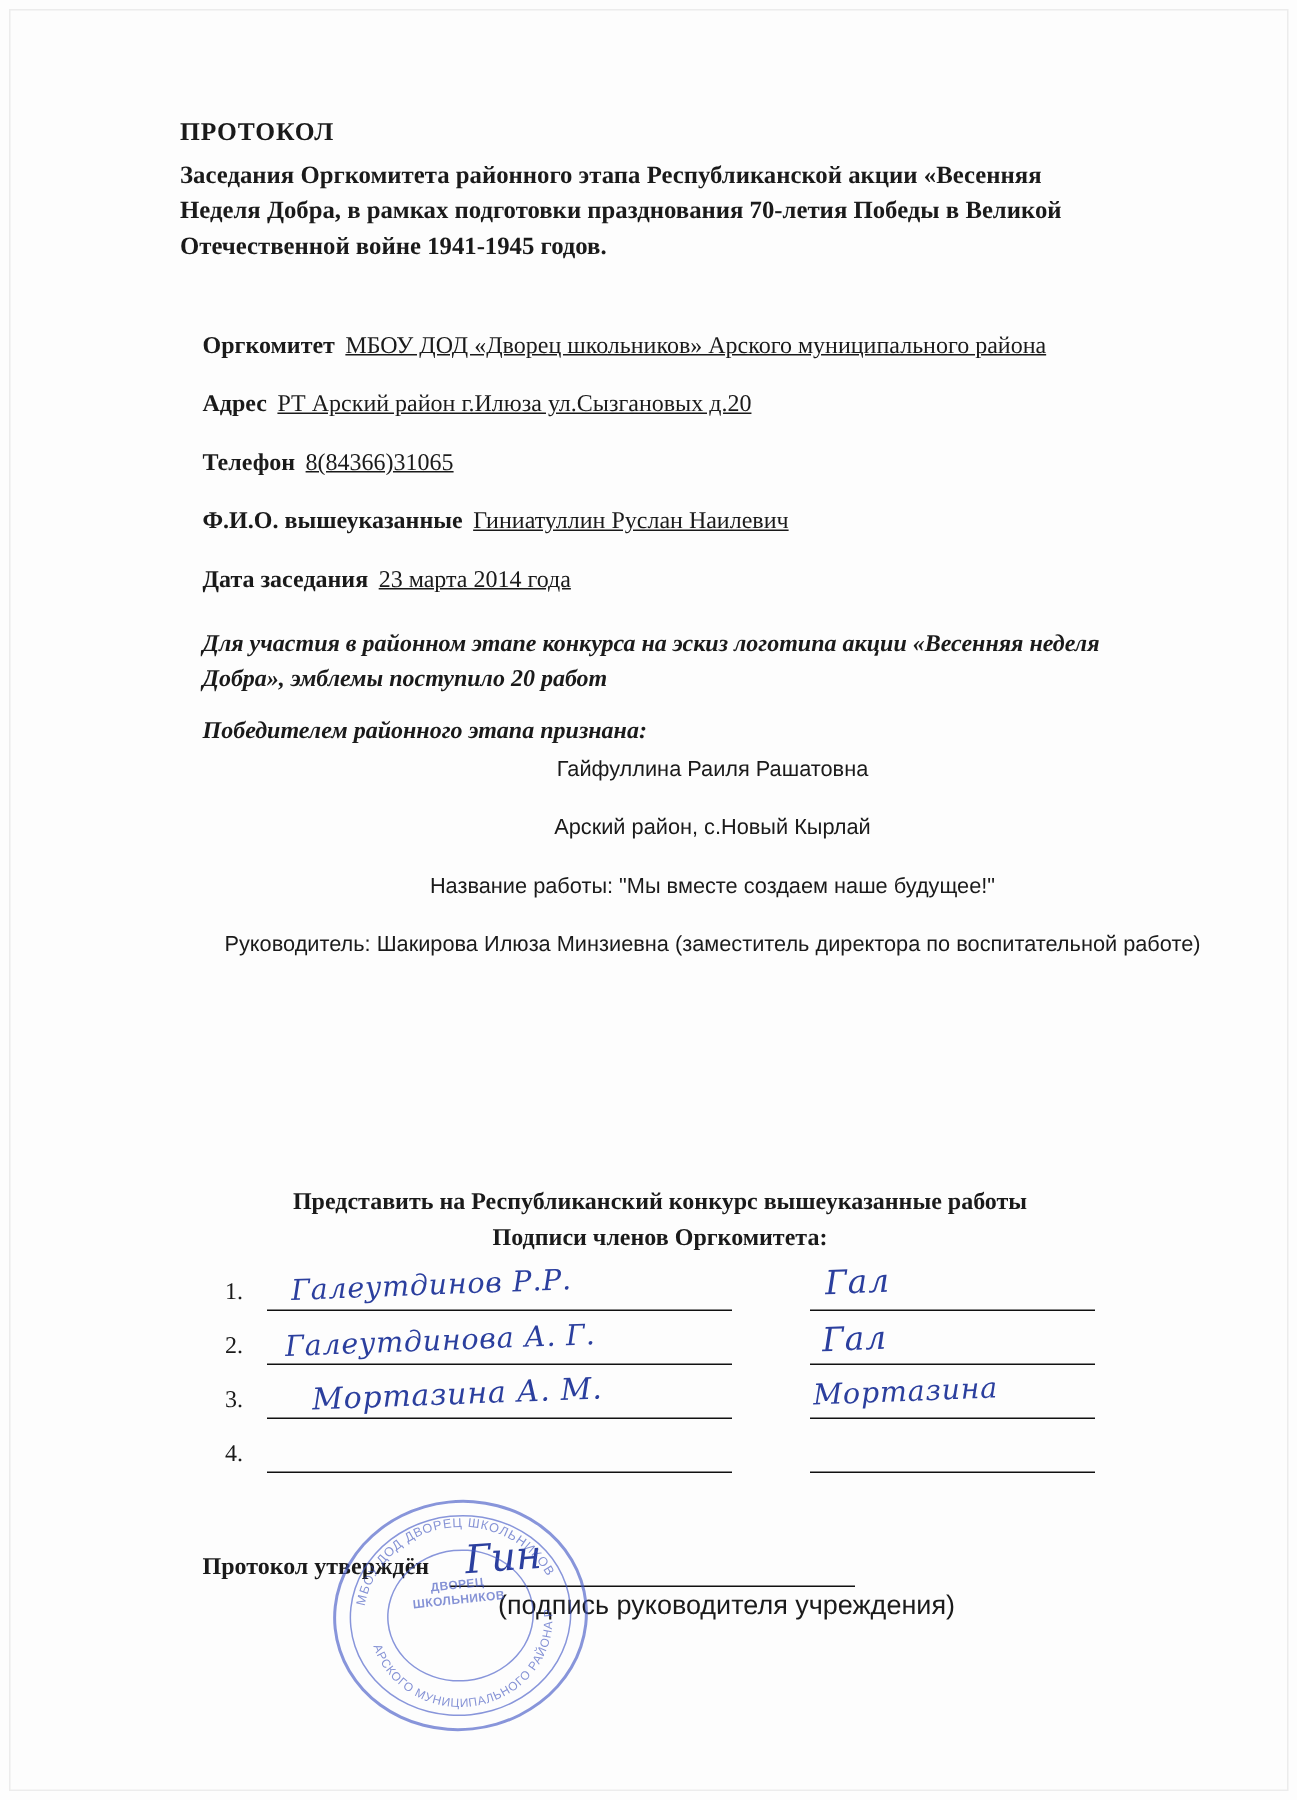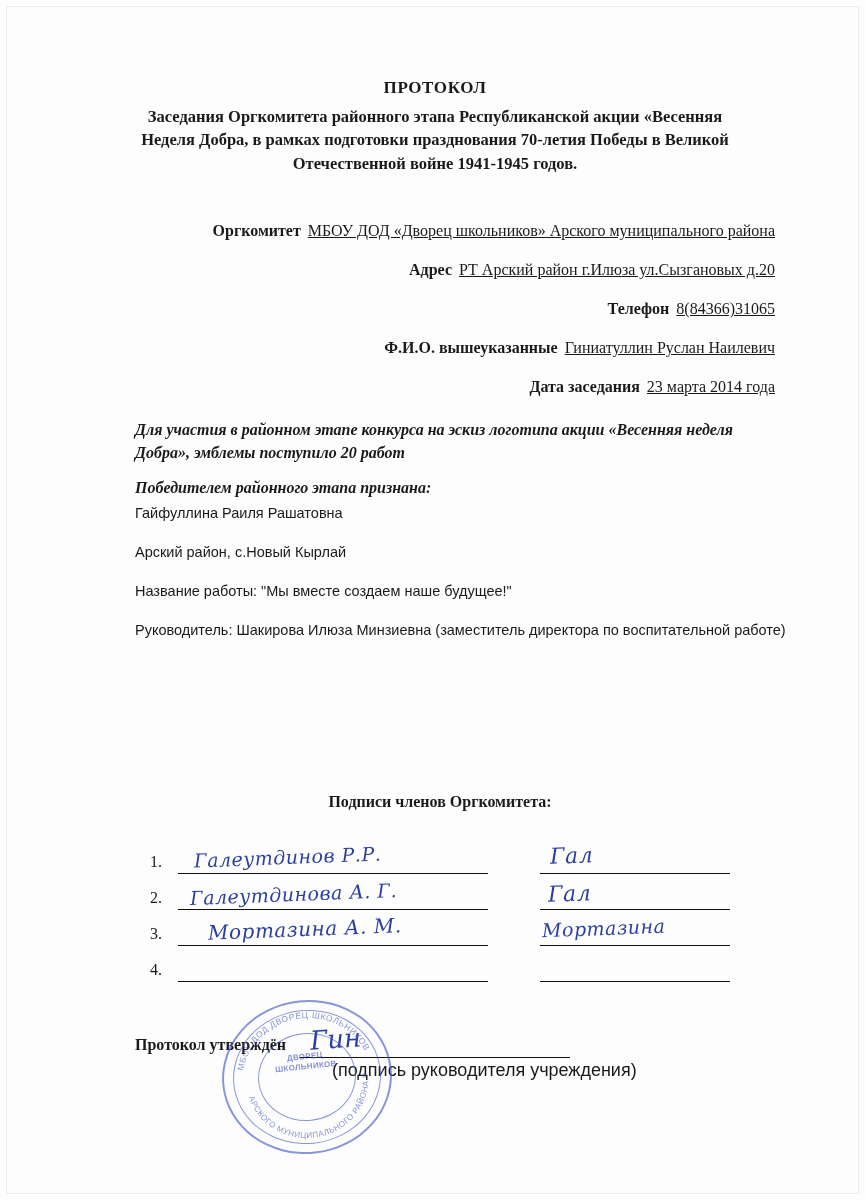--- a/index.html
+++ b/index.html
@@ -30,21 +30,20 @@
     border: 1px solid #ececec;
     box-sizing: border-box;
     pointer-events: none;
   }
 
   .title-block {
     position: absolute;
     left: 120px;
     top: 78px;
     width: 630px;
-    text-align: center;
   }
   .doc-title {
     font-weight: bold;
     font-size: 17px;
     letter-spacing: 0.6px;
     margin-bottom: 7px;
   }
   .doc-subtitle {
     font-weight: bold;
     font-size: 16.5px;
@@ -54,21 +53,20 @@
   .fields {
     position: absolute;
     left: 135px;
     top: 222px;
     width: 640px;
   }
   .field-row {
     margin-bottom: 21px;
     font-size: 16px;
     white-space: nowrap;
-    text-align: right;
   }
   .field-label {
     font-weight: bold;
     font-size: 16px;
   }
   .field-value {
     text-decoration: underline;
     font-size: 16px;
     padding-left: 3px;
   }
@@ -91,20 +89,21 @@
     position: absolute;
     left: 135px;
     top: 505px;
     width: 680px;
     font-family: "Liberation Sans", sans-serif;
     font-size: 14.5px;
     color: #1a1a1a;
   }
   .winner-info div {
     margin-bottom: 23px;
+    text-align: center;
   }
 
   .present-block {
     position: absolute;
     left: 120px;
     top: 790px;
     width: 640px;
     text-align: center;
     font-weight: bold;
     font-size: 16px;
@@ -276,20 +275,21 @@
   </div>
 
   <div class="winner-info">
     <div>Гайфуллина Раиля Рашатовна</div>
     <div>Арский район, с.Новый Кырлай</div>
     <div>Название работы: "Мы вместе создаем наше будущее!"</div>
     <div>Руководитель: Шакирова Илюза Минзиевна (заместитель директора по воспитательной работе)</div>
   </div>
 
   <div class="present-block">
+    <div>Представить на Республиканский конкурс вышеуказанные работы</div>
     <div>Подписи членов Оргкомитета:</div>
   </div>
 
   <div class="signatures">
     <div class="sig-row">
       <span class="sig-num">1.</span>
       <span class="handwritten hw-name-1">Галеутдинов Р.Р.</span>
       <span class="handwritten hw-sign-1">Гал</span>
       <span class="sig-line-left"></span>
       <span class="sig-line-right"></span>

